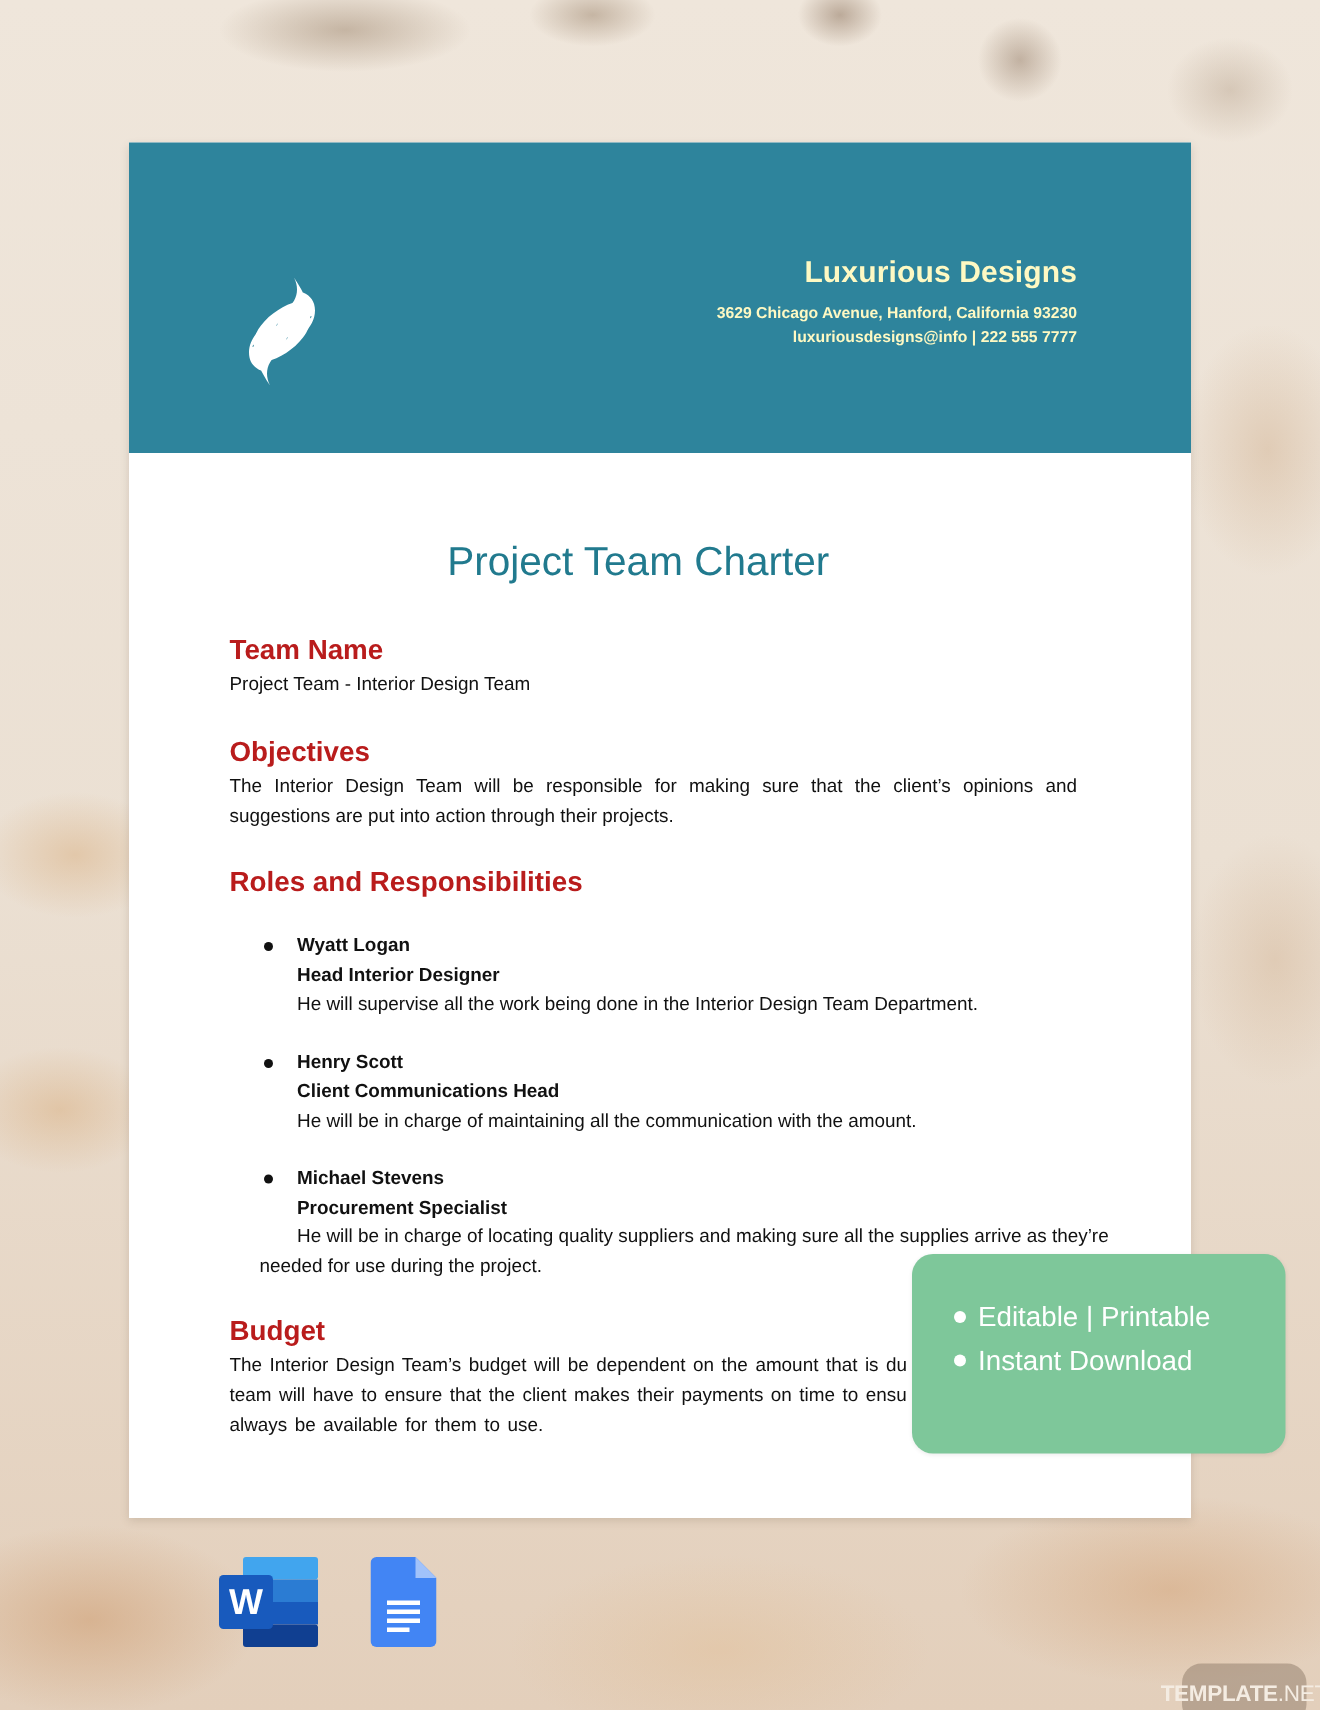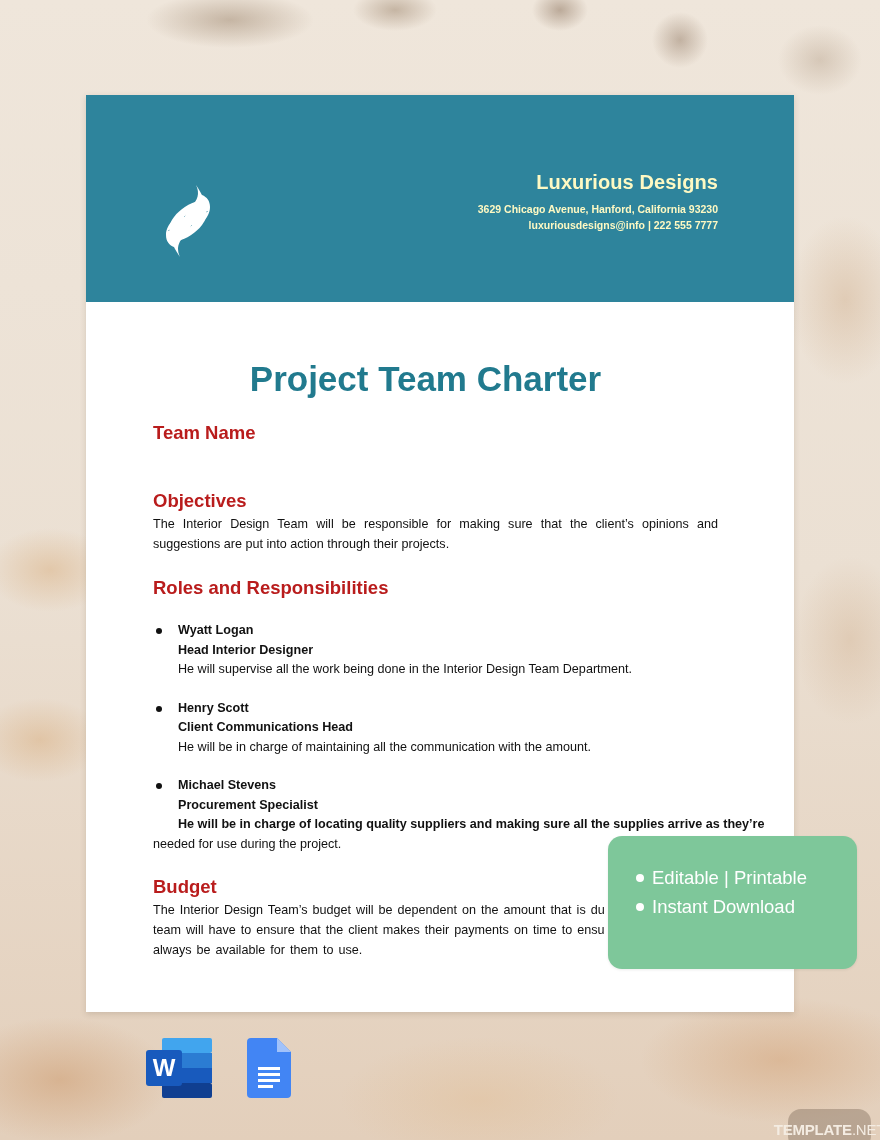--- a/index.html
+++ b/index.html
@@ -58,22 +58,22 @@
       font-size: 10.5px;
       font-weight: bold;
       line-height: 16px;
     }
 
     .doc-title {
       position: absolute;
       left: 0; top: 264px;
       width: 679px;
       text-align: center;
-      font-size: 35px;
-      font-weight: bold;
+      font-size: 27px;
+      font-weight: normal;
       color: #217a8e;
     }
 
     .content {
       position: absolute;
       left: 67px; top: 325px;
       width: 565px;
       color: #111;
     }
     .section-heading {
@@ -86,21 +86,21 @@
       font-size: 12.6px;
       line-height: 20px;
       text-align: justify;
     }
 
     .sec-team { position: absolute; top: 0; left: 0; width: 565px; }
     .sec-obj  { position: absolute; top: 68px; left: 0; width: 565px; }
     .sec-roles { position: absolute; top: 155px; left: 0; width: 565px; }
     .sec-budget { position: absolute; top: 454px; left: 0; width: 565px; }
 
-    .role-list { list-style: none; margin-top: 20px; }
+    .role-list { list-style: none; margin-top: 20px; margin-left: 20px; }
     .role-item {
       position: relative;
       padding-left: 25px;
       margin-bottom: 19px;
     }
     .role-item .bullet {
       position: absolute;
       left: 3px; top: 7px;
       width: 6px; height: 6px;
       border-radius: 50%;
@@ -181,20 +181,21 @@
       <div class="company-line">luxuriousdesigns@info | 222 555 7777</div>
     </div>
   </div>
 
   <div class="doc-title">Project Team Charter</div>
 
   <div class="content">
 
     <div class="sec-team">
       <div class="section-heading">Team Name</div>
+      <div class="body-text">Project Team - Interior Design Team</div>
     </div>
 
     <div class="sec-obj">
       <div class="section-heading">Objectives</div>
       <div class="body-text">The Interior Design Team will be responsible for making sure that the client’s opinions and suggestions are put into action through their projects.</div>
     </div>
 
     <div class="sec-roles">
       <div class="section-heading">Roles and Responsibilities</div>
       <ul class="role-list">
@@ -207,21 +208,21 @@
         <li class="role-item">
           <span class="bullet"></span>
           <div class="role-name">Henry Scott</div>
           <div class="role-title">Client Communications Head</div>
           <div class="role-desc">He will be in charge of maintaining all the communication with the amount.</div>
         </li>
         <li class="role-item wrap">
           <span class="bullet"></span>
           <div class="role-name">Michael Stevens</div>
           <div class="role-title">Procurement Specialist</div>
-          <div class="role-desc" style="white-space:nowrap;font-weight:bold;">He will be in charge of locating quality suppliers and making sure all the supplies arrive as they’re</div>
+          <div class="role-desc" style="white-space:nowrap;">He will be in charge of locating quality suppliers and making sure all the supplies arrive as they’re</div>
           <div class="role-desc cont">needed for use during the project.</div>
         </li>
       </ul>
     </div>
 
     <div class="sec-budget">
       <div class="section-heading">Budget</div>
       <div class="body-text" style="width:470px; overflow:hidden; text-align:left; word-spacing:1.5px;">The Interior Design Team’s budget will be dependent on the amount that is du team will have to ensure that the client makes their payments on time to ensu always be available for them to use.</div>
     </div>
 

